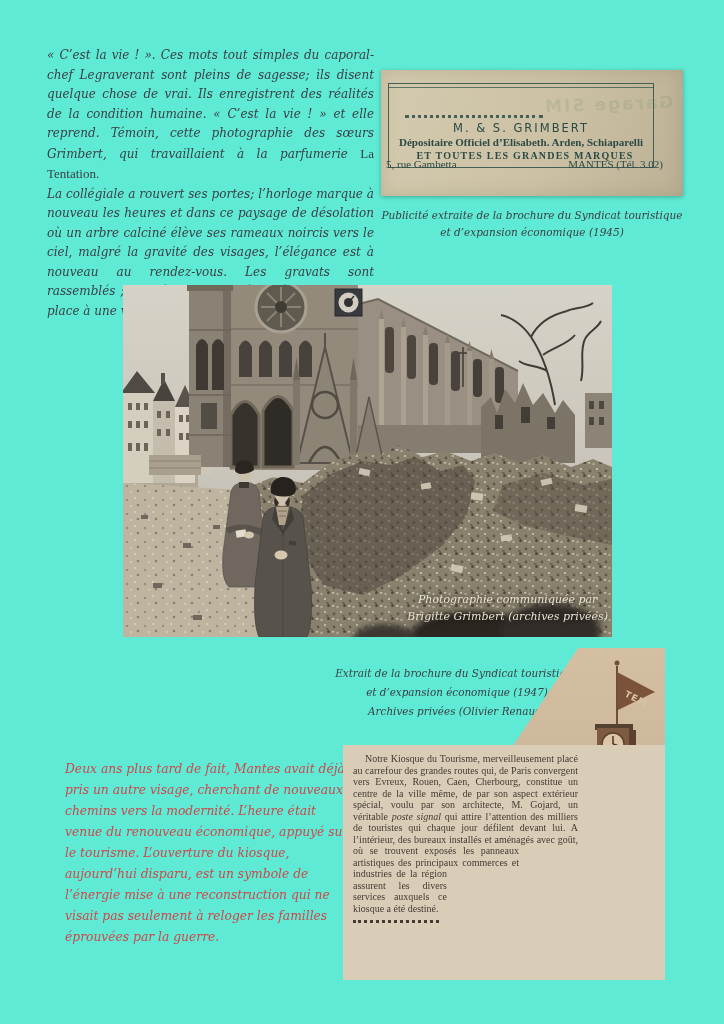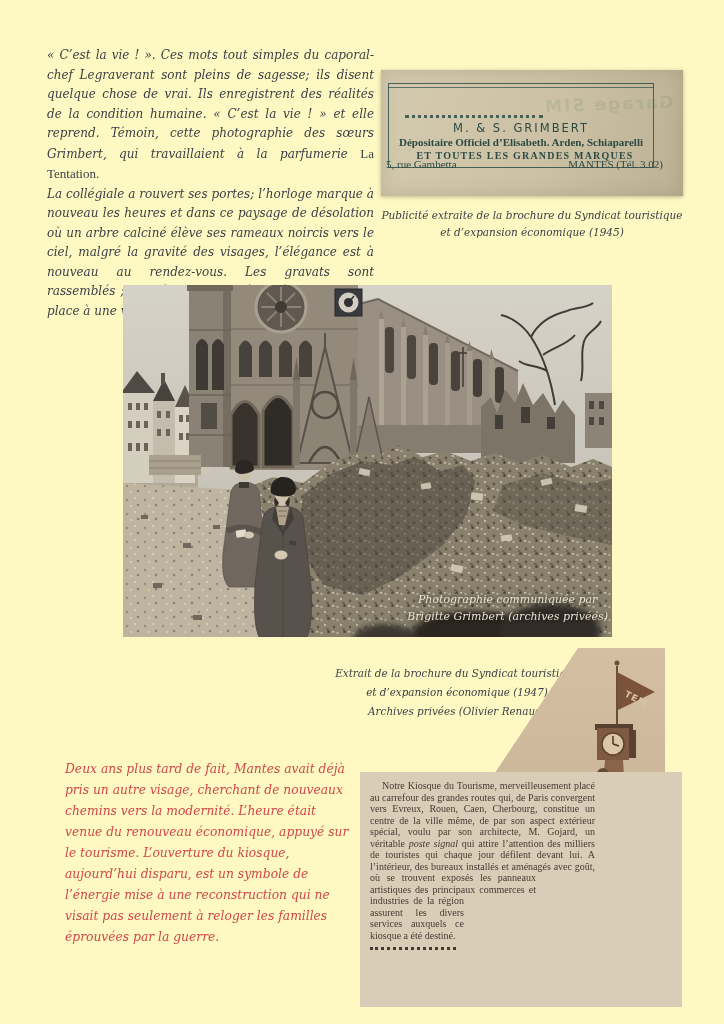--- a/index.html
+++ b/index.html
@@ -1,16 +1,16 @@
 <!DOCTYPE html>
 <html><head>
 <meta charset="utf-8">
 <style>
   html,body{margin:0;padding:0;background:#e8e8e8;}
-  .page{position:relative;width:724px;height:1024px;margin:0 auto;background:#fef9c3;overflow:hidden;
+  .page{position:relative;width:724px;height:1024px;margin:0 auto;background:#5eead4;overflow:hidden;
         font-family:"DejaVu Serif",serif;}
   .abs{position:absolute;}
 
   
   .intro{left:47px;top:46px;width:327px;font-style:italic;font-size:12px;line-height:19.5px;
          text-align:justify;color:#3b3e46;}
   .intro p{margin:0;}
   .roman{font-style:normal;font-family:"Liberation Serif",serif;font-size:13px;}
 
   
@@ -45,23 +45,23 @@
                  color:#e9e3d2;text-align:center;white-space:pre-line;text-shadow:0 0 5px rgba(15,13,10,.75);}
 
   
   .commentary{left:65px;top:759px;width:290px;font-style:italic;font-size:12.3px;line-height:21px;color:#d0474b;}
   .commentary p{margin:0;}
   .commentary p + p{margin-top:10px;}
 
   
   .clipping{left:343px;top:648px;width:322px;height:332px;}
   .clip-photo{position:absolute;left:104px;top:0;z-index:1;}
-  .clip-text{position:absolute;left:17px;top:97px;width:322px;height:235px;background:#d9cdb8;
+  .clip-text{position:absolute;left:0;top:97px;width:322px;height:235px;background:#d9cdb8;
              box-sizing:border-box;padding:8px 6px 6px 10px;z-index:2;
-             font-family:"Liberation Serif",serif;font-size:10px;line-height:11.5px;color:#453a31;text-align:justify;margin-top:27px;}
+             font-family:"Liberation Serif",serif;font-size:10px;line-height:11.5px;color:#453a31;text-align:justify;}
   .sp{float:right;}
   .sp1{width:81px;height:92px;clear:right;}
   .sp2{width:140px;height:23px;clear:right;}
   .sp3{width:212px;height:120px;clear:right;}
   .clip-article{margin:0;text-indent:12px;}
   .clip-em{font-style:italic;}
   .dotrule{display:inline-block;width:86px;border-top:3px dotted #453a31;margin-top:4px;}
   .clip-label-p{margin:5px 0 0 0;text-align:center;}
   .clip-label{display:inline-block;font-family:"DejaVu Sans",sans-serif;font-weight:bold;font-size:8px;
               letter-spacing:2px;line-height:13px;color:#3f352c;white-space:pre-line;text-indent:0;}

